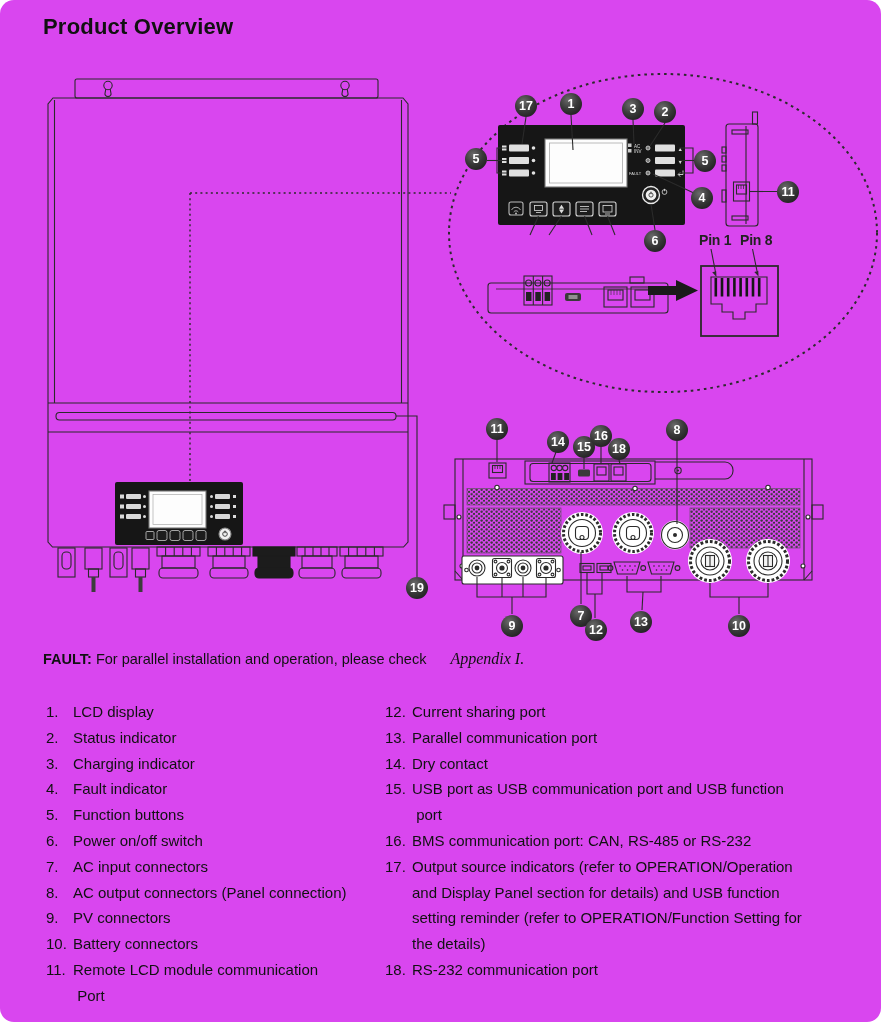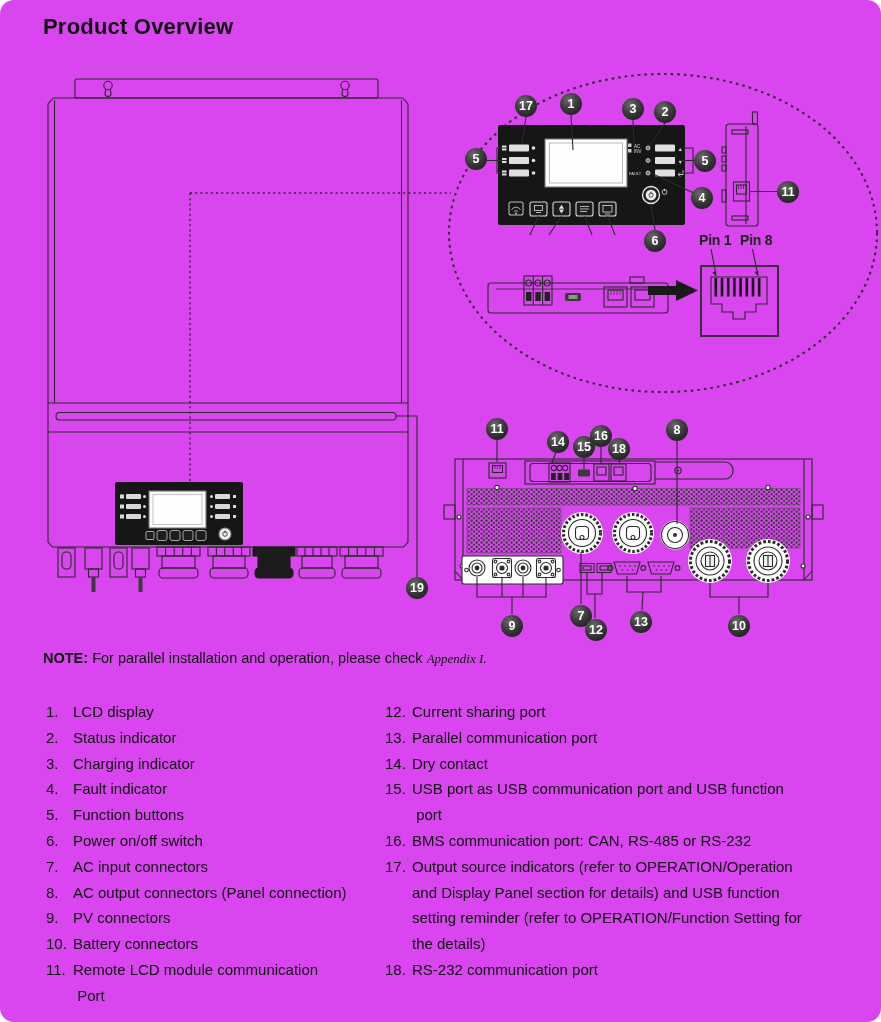--- a/index.html
+++ b/index.html
@@ -11,21 +11,21 @@
   .figure svg{position:absolute;left:0;top:0;}
   svg text{font-family:"Liberation Sans",sans-serif;}
   .callouts{position:absolute;left:0;top:0;width:881px;height:650px;}
   .callout{position:absolute;transform:translate(-50%,-50%);width:22px;height:22px;
            border-radius:50%;background:radial-gradient(circle at 38% 30%,#6b6b6b 0%,#3a3a3a 45%,#141414 100%);
            color:#fff;display:flex;align-items:center;justify-content:center;
            font-size:12.5px;font-weight:bold;line-height:1;}
   .pin-label{position:absolute;font-size:14px;font-weight:bold;color:#222;letter-spacing:-0.2px;}
   .note{position:absolute;left:43px;top:650px;margin:0;font-size:14.5px;color:#111;}
   .note .lbl{font-weight:bold;}
-  .note .ref{font-style:italic;font-family:"Liberation Serif",serif;font-size:13px;}
+  .note .ref{font-style:italic;font-family:"Liberation Serif",serif;font-size:16px;margin-left:20px;}
   .col{position:absolute;top:699px;}
   .col-left{left:46px;width:338px;}
   .col-right{left:385px;width:494px;}
   .li{display:flex;font-size:15px;line-height:25.8px;color:#111;}
   .li .num{width:27px;flex:none;}
   .li .txt{white-space:pre-wrap;}
 </style>
 </head>
 <body>
 
@@ -562,21 +562,21 @@
         </div>
         <div class="callout" style="left: 417px; top: 588px;">
           <span>19</span>
         </div>
       </div>
 
     <div class="pin-label" style="left:699px;top:232px">Pin 1</div>
     <div class="pin-label" style="left:740px;top:232px">Pin 8</div>
   </div>
 
-  <p class="note"><span class="lbl">NOTE:</span><span> For parallel installation and operation, please check </span><span class="ref">Appendix I.</span></p>
+  <p class="note"><span class="lbl">FAULT:</span><span> For parallel installation and operation, please check </span><span class="ref">Appendix I.</span></p>
 
   <div class="col col-left">
 
   <div class="li">
         <span class="num">1.</span>
         <span class="txt">LCD display</span>
       </div>
       <div class="li">
         <span class="num">2.</span>
         <span class="txt">Status indicator</span>

